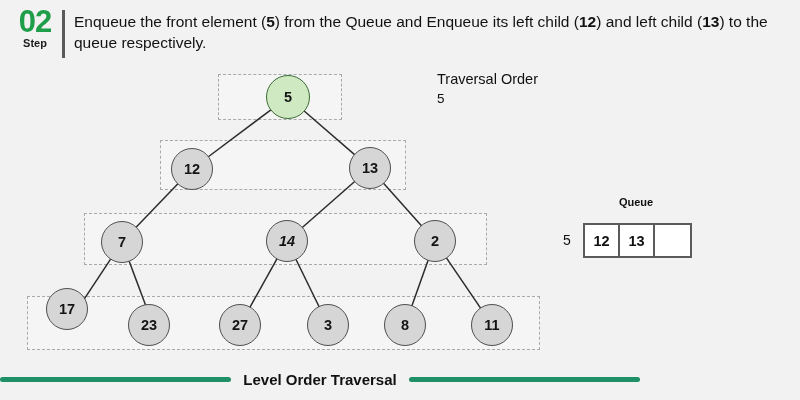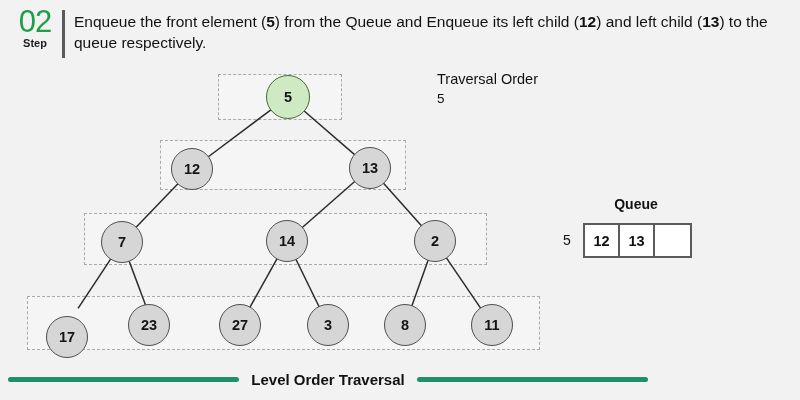--- a/index.html
+++ b/index.html
@@ -23,21 +23,21 @@
   
   .step-badge {
     position: absolute;
     left: 12px;
     top: 6px;
     width: 46px;
     text-align: center;
   }
   .step-num {
     font-size: 31px;
-    font-weight: normal;
+    font-weight: bold;
     color: #1f9e4a;
     line-height: 32px;
     letter-spacing: -1px;
   }
   .step-word {
     font-size: 11px;
     font-weight: bold;
     color: #1c1c1c;
     line-height: 13px;
     margin-top: -1px;
@@ -81,21 +81,21 @@
     margin-top: 1px;
   }
 
   
   .queue-title {
     position: absolute;
     left: 583px;
     top: 196px;
     width: 106px;
     text-align: center;
-    font-size: 14px;
+    font-size: 11px;
     font-weight: bold;
     color: #111;
   }
   .queue-front-label {
     position: absolute;
     left: 563px;
     top: 232px;
     font-size: 14px;
     color: #111;
     font-weight: normal;
@@ -155,21 +155,21 @@
     border: 1.6px solid #4f4f4f;
   }
   .node.highlight {
     background: #cfeac3;
     border: 1.6px solid #3c6b33;
   }
 
   
   .footer {
     position: absolute;
-    left: 8px;
+    left: 0;
     top: 366px;
     width: 640px;
     height: 26px;
     display: flex;
     align-items: center;
     justify-content: space-between;
   }
   .footer-line {
     height: 5px;
     background: #1f9068;
@@ -226,23 +226,23 @@
       <line x1="277.23426035550295" y1="258.4536623433564" x2="249.76573964449705" y2="307.5463376566436" stroke="#2b2b2b" stroke-width="1.5"></line>
       <line x1="295.7726880110241" y1="258.97331202258596" x2="319.2273119889759" y2="307.02668797741404" stroke="#2b2b2b" stroke-width="1.5"></line>
       <line x1="428.2732720600369" y1="259.83483823189675" x2="411.7267279399631" y2="306.16516176810325" stroke="#2b2b2b" stroke-width="1.5"></line>
       <line x1="446.2300283667453" y1="257.54951548783515" x2="480.7699716332547" y2="308.45048451216485" stroke="#2b2b2b" stroke-width="1.5"></line>
     </svg>
   <div id="node-layer">
       <div class="node highlight" style="left: 266px; top: 75px; width: 44px; height: 44px;">5</div>
       <div class="node normal" style="left: 171px; top: 148px; width: 42px; height: 42px;">12</div>
       <div class="node normal" style="left: 349px; top: 147px; width: 42px; height: 42px;">13</div>
       <div class="node normal" style="left: 101px; top: 221px; width: 42px; height: 42px;">7</div>
-      <div class="node normal" style="left: 266px; top: 220px; width: 42px; height: 42px;">14</div>
+      <div class="node normal" style="left: 266px; top: 220px; width: 42px; height: 42px; font-style: italic;">14</div>
       <div class="node normal" style="left: 414px; top: 220px; width: 42px; height: 42px;">2</div>
-      <div class="node normal" style="left: 46px; top: 316px; width: 42px; height: 42px;">17</div>
+      <div class="node normal" style="left: 46px; top: 288px; width: 42px; height: 42px;">17</div>
       <div class="node normal" style="left: 128px; top: 304px; width: 42px; height: 42px;">23</div>
       <div class="node normal" style="left: 219px; top: 304px; width: 42px; height: 42px;">27</div>
       <div class="node normal" style="left: 307px; top: 304px; width: 42px; height: 42px;">3</div>
       <div class="node normal" style="left: 384px; top: 304px; width: 42px; height: 42px;">8</div>
       <div class="node normal" style="left: 471px; top: 304px; width: 42px; height: 42px;">11</div>
     </div>
 
   <div class="footer">
     <div class="footer-line left"></div>
     <div class="footer-text">Level Order Traversal</div>

